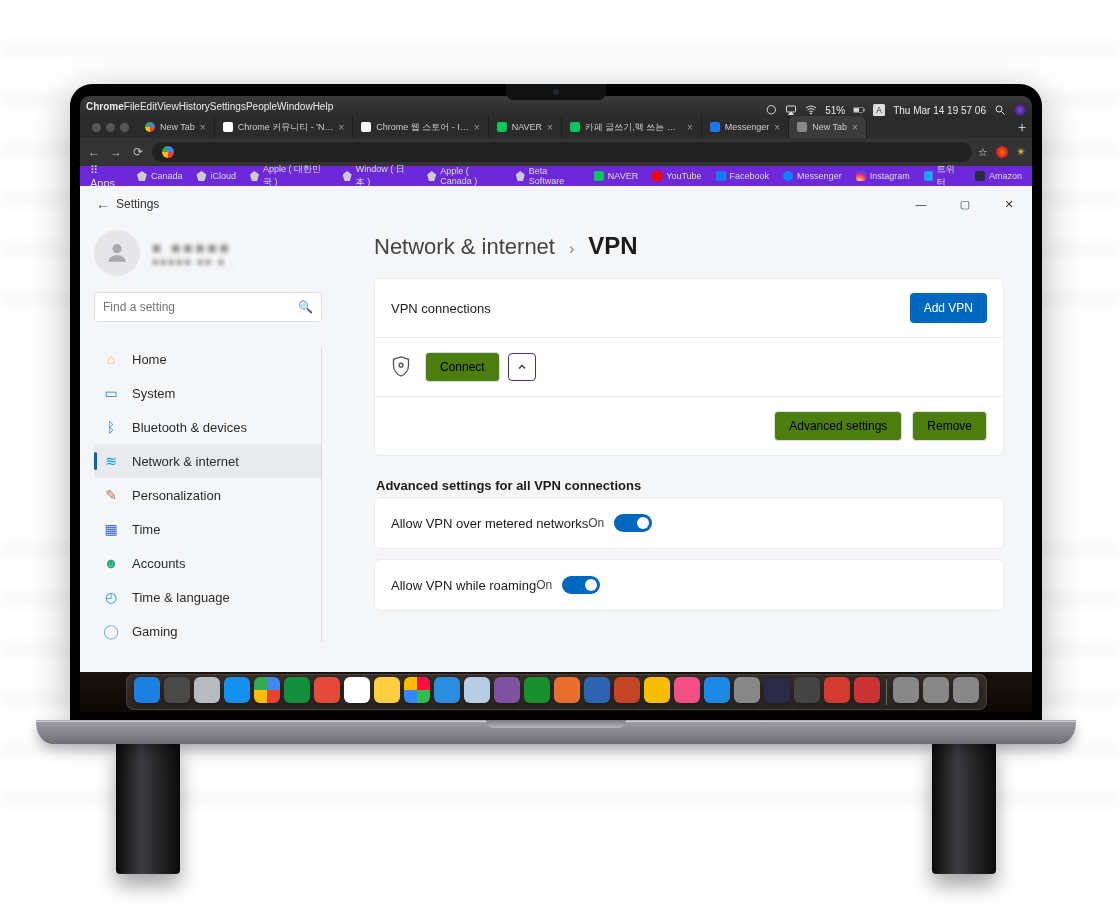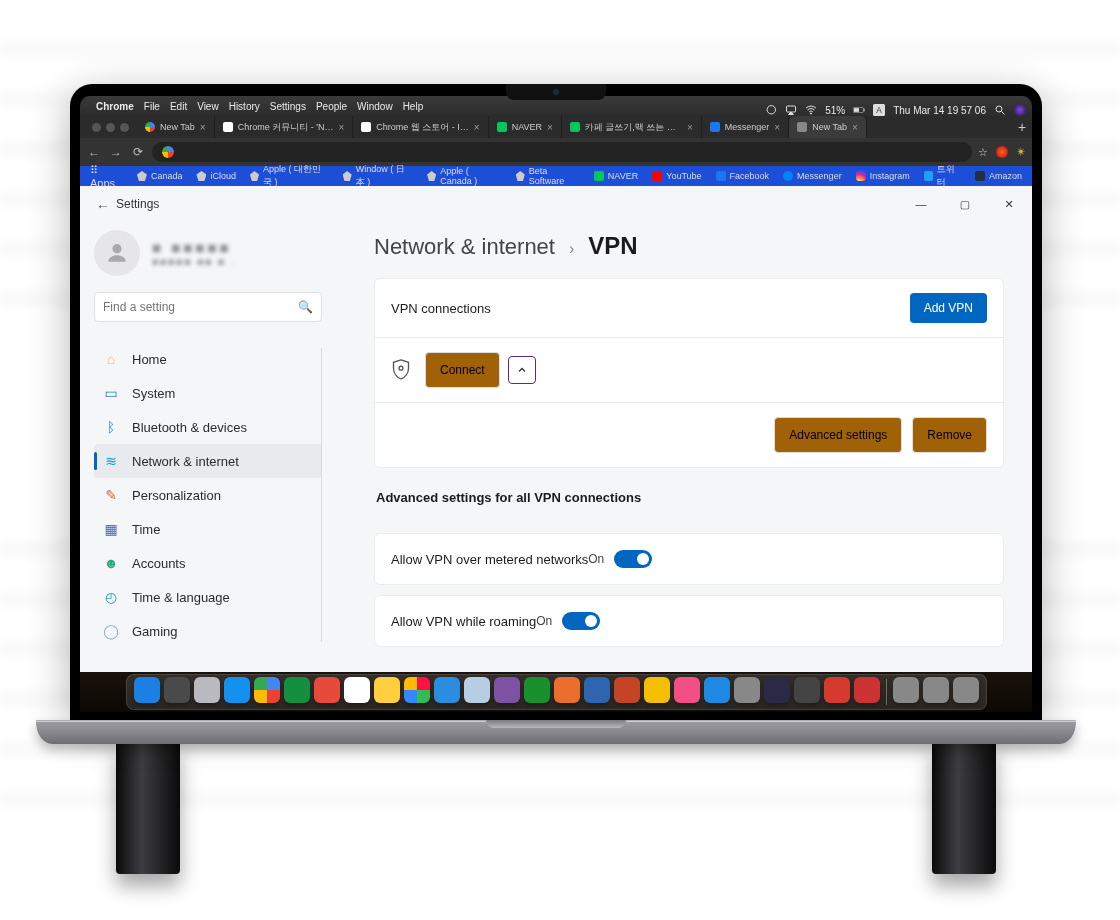--- a/index.html
+++ b/index.html
@@ -54,21 +54,21 @@
   .menubar {
     height: 20px;
     background: linear-gradient(#3a3a3a,#2c2c2c);
     color: #eaeaea;
     display: flex;
     align-items: center;
     font-size: 10px;
     padding: 0 6px;
     gap: 10px;
   }
-  .menubar .left, .menubar .right { display:flex; align-items:center; gap:10px; }
+  .menubar .left, .menubar .right { display:flex; align-items:center; }
   .menubar .right { margin-left:auto; gap:8px;margin-top:8px; }
   .menubar .apple { font-size:11px; }
   .menubar .bold { font-weight:600; }
   .menubar svg { display:block; }
   .status-ico { width:12px; height:12px; }
 
   
   .tabstrip {
     height: 22px;
     background: #2b2b2b;
@@ -104,21 +104,21 @@
   .omnibox {
     flex:1; height:20px; background:#222; border-radius:12px;
     display:flex; align-items:center; padding:0 10px; gap:6px;
   }
   .omnibox .g { width:12px; height:12px; border-radius:50%; background: conic-gradient(#4285F4 0 25%, #EA4335 0 50%, #FBBC05 0 75%, #34A853 0 100%);}
   .toolbar .ext { display:flex; gap:8px; align-items:center; }
   .star { color:#ccc; font-size:11px; }
 
   
   .bmbar {
-    height:20px; background:#1d4ed8; display:flex; align-items:center; gap:14px;
+    height:20px; background:#6d28d9; display:flex; align-items:center; gap:14px;
     padding:0 10px; color:#ddd; font-size:9px;
   }
   .bm { display:flex; align-items:center; gap:4px; cursor:pointer;}
   .bm-ico { width:10px; height:10px; background:#888; border-radius:2px;}
   .bm-ico.apple { background:#ccc; clip-path: polygon(50% 0,100% 35%,80% 100%,20% 100%,0 35%);}
   .bm-ico.n { background:#03c75a;}
   .bm-ico.yt { background:#ff0000;}
   .bm-ico.fb { background:#1877f2;}
   .bm-ico.msg { background:#0084ff; border-radius:50%;}
   .bm-ico.ig { background: radial-gradient(circle at 30% 110%,#fdf497 0,#fd5949 45%,#d6249f 60%,#285AEB 90%); border-radius:3px;}
@@ -165,28 +165,28 @@
   .crumbs { display:flex; align-items:baseline; gap:14px; margin-bottom:18px;}
   .crumbs .c1 { font-size:22px; font-weight:400; color:#444;}
   .crumbs .sep { color:#888;}
   .crumbs .c2 { font-size:24px; font-weight:600;}
 
   .card { background:#fff; border:1px solid #ececef; border-radius:6px; }
   .row { display:flex; align-items:center; padding:14px 16px; font-size:13px;}
   .row + .row { border-top:1px solid #ececef;}
   .row .grow { flex:1;}
   .btn-primary { background:#0067c0; color:#fff; border:none; border-radius:4px; height:30px; padding:0 14px; font-size:12px; cursor:pointer;}
-  .btn { background:#a16207; border:1px solid #dcdce2; border-radius:4px; height:36px; padding:0 14px; font-size:12px; cursor:pointer;}
+  .btn { background:#4d7c0f; border:1px solid #dcdce2; border-radius:4px; height:30px; padding:0 14px; font-size:12px; cursor:pointer;}
   .chev { width:28px; height:28px; border:1px solid #5a2a7a; border-radius:4px; display:flex; align-items:center; justify-content:center; margin-left:8px; cursor:pointer; background:#fff;}
   .chev svg { display:block; }
   .shield { color:#555; margin-right:14px;}
   .vpnname { font-size:13px; font-weight:500;}
   .vpnstat { font-size:11px; color:#808085;}
   .actions-right { margin-left:auto; display:flex; gap:10px;}
-  .sect { font-size:13px; font-weight:600; margin:22px 0 28px 2px;}
+  .sect { font-size:13px; font-weight:600; margin:22px 0 4px 2px;}
   .setrow { display:flex; align-items:center; padding:16px; font-size:13px;}
   .onoff { color:#444; margin-right:10px; font-size:12px;}
   .toggle { width:38px; height:18px; background:#0067c0; border-radius:10px; position:relative; cursor:pointer;}
   .toggle::after { content:""; position:absolute; width:12px; height:12px; background:#fff; border-radius:50%; top:3px; right:3px;}
 
   
   .dock-wrap {
     height: 40px;
     background: linear-gradient(#1a120c,#0c0804);
     display:flex; align-items:center; justify-content:center;

